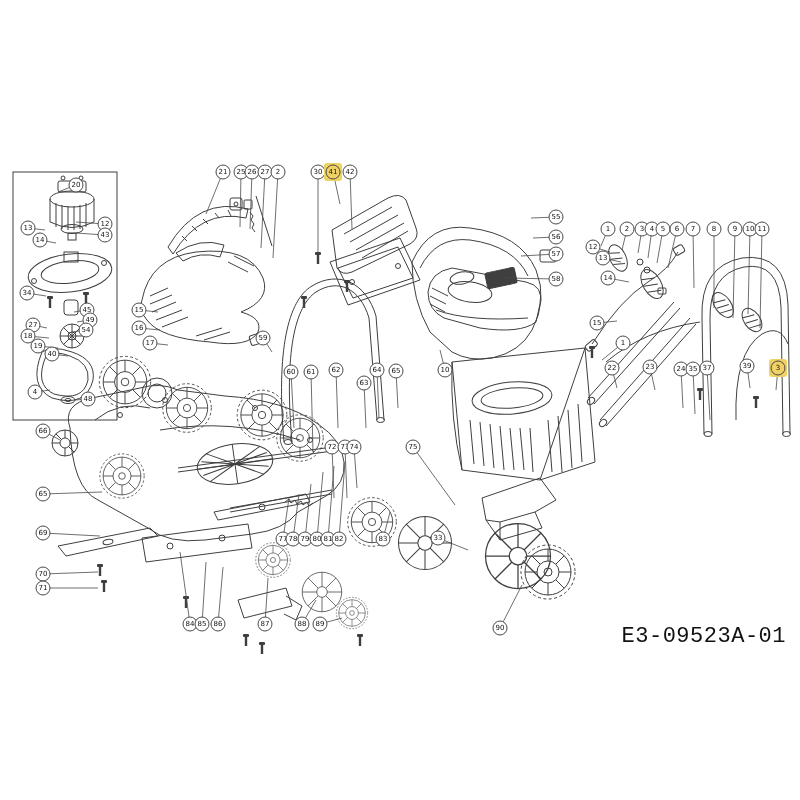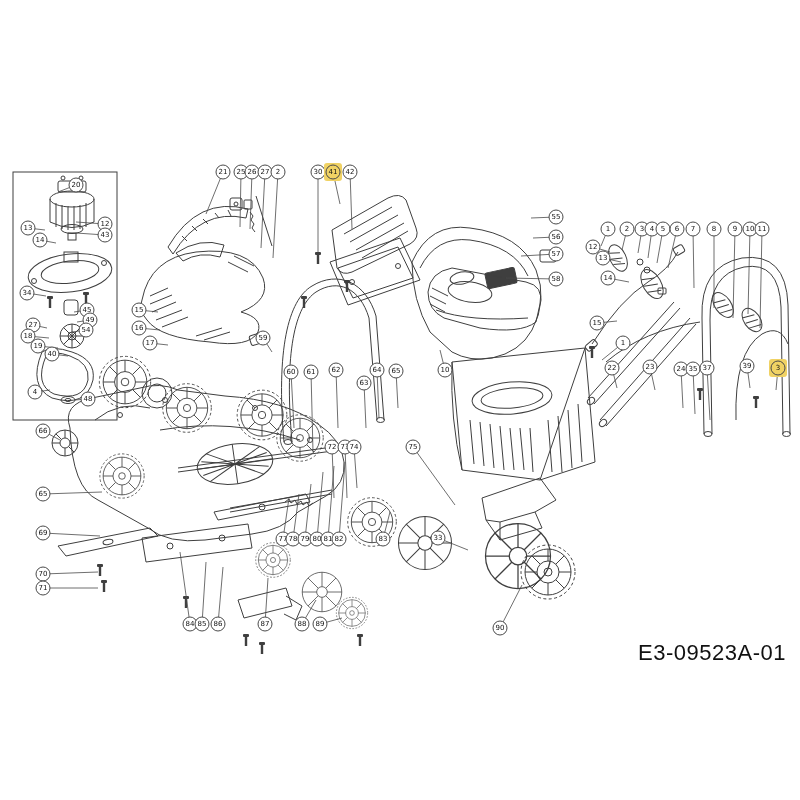--- a/index.html
+++ b/index.html
@@ -1,20 +1,20 @@
 <!DOCTYPE html>
 <html><head>
 <meta charset="utf-8">
 <style>
   html,body{margin:0;padding:0;background:#ffffff;}
   body{width:800px;height:800px;position:relative;overflow:hidden;
        font-family:"Liberation Sans", sans-serif;}
   #stage{position:absolute;left:0;top:0;}
-  .partnum{position:absolute;right:14px;top:640px;font-size:22px;
-           letter-spacing:0.5px;color:#111;font-family:Liberation Sans, sans-serif;}
+  .partnum{position:absolute;right:14px;top:624px;font-size:22px;
+           letter-spacing:0.5px;color:#111;font-family:Liberation Mono, monospace;}
   svg text{font-family:"DejaVu Sans", sans-serif;}
 </style>
 </head>
 <body>
 
 <svg id="stage" width="800" height="800" viewBox="0 0 800 800">
   <defs>
     <g id="sym-wheel">
       <circle r="27" fill="none" stroke-dasharray="3 2.5"></circle>
       <circle r="23" fill="none"></circle>

